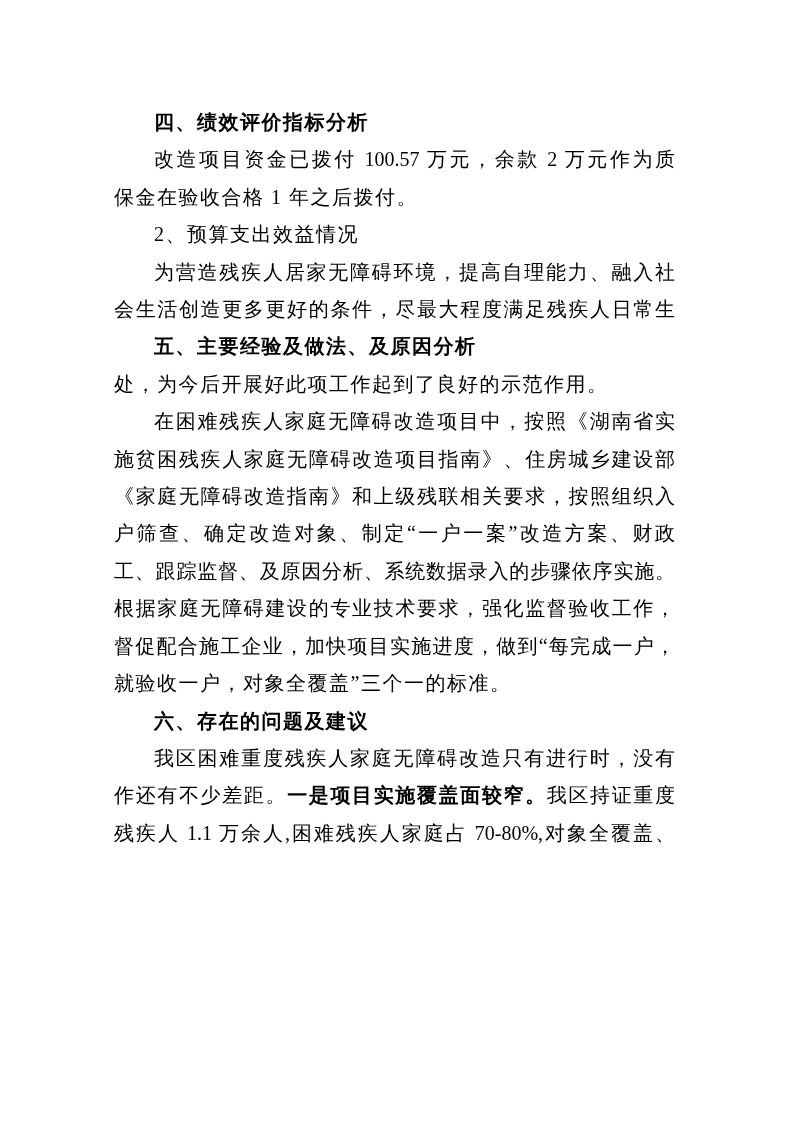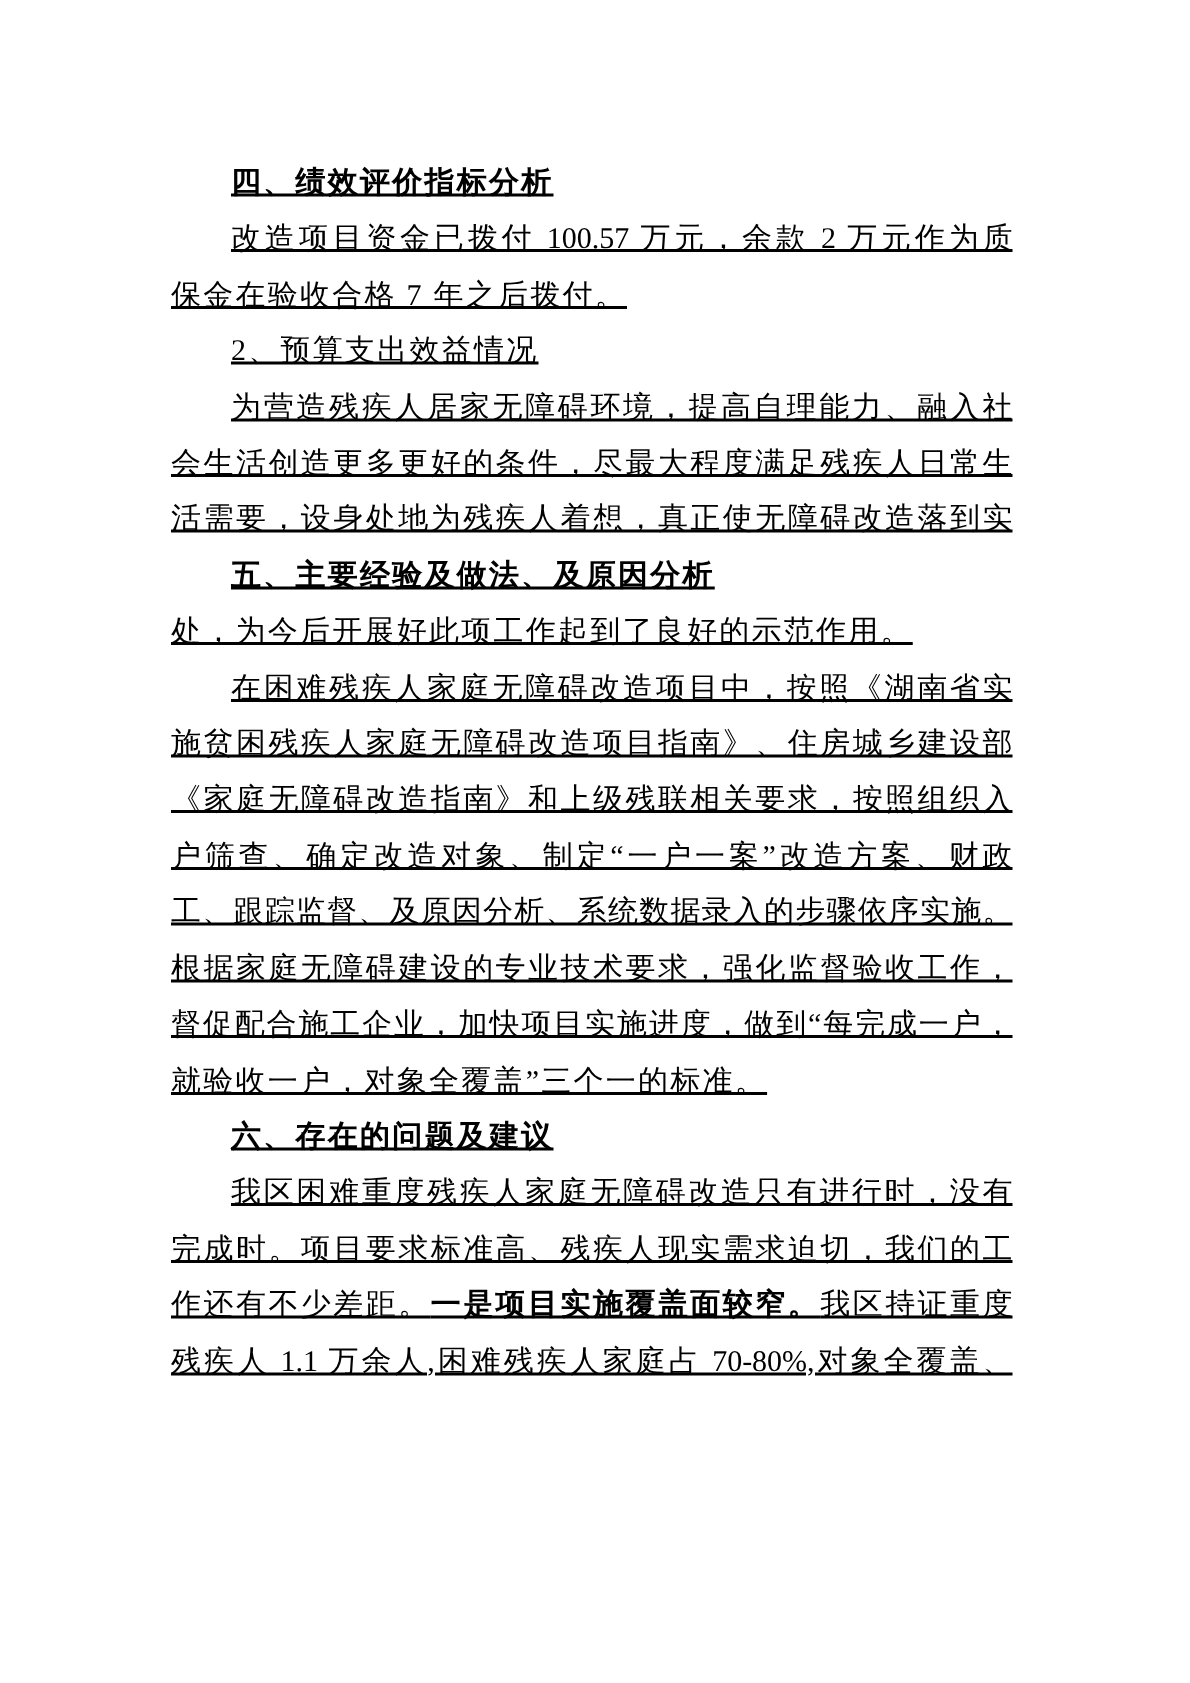--- a/index.html
+++ b/index.html
@@ -45,37 +45,35 @@
     letter-spacing: 1.5px;
   }
   .run.bold {
     font-weight: bold;
   }
 </style>
 </head>
 <body>
 
 <div class="page" style="background: rgb(255, 255, 255);">
-  <div class="doc-body" style="color: rgb(0, 0, 0); text-decoration: underline;">
+  <div class="doc-body" style="color: rgb(0, 0, 0);">
       <div class="line heading indent"><span class="run bold">四、绩效评价指标分析</span></div>
       <div class="line body indent justify"><span class="run">改造项目资金已拨付 100.57 万元，余款 2 万元作为质</span></div>
-      <div class="line body"><span class="run">保金在验收合格 7 年之后拨付。</span></div>
+      <div class="line body"><span class="run">保金在验收合格 1 年之后拨付。</span></div>
       <div class="line body indent"><span class="run">2、预算支出效益情况</span></div>
       <div class="line body indent justify"><span class="run">为营造残疾人居家无障碍环境，提高自理能力、融入社</span></div>
       <div class="line body justify"><span class="run">会生活创造更多更好的条件，尽最大程度满足残疾人日常生</span></div>
-      <div class="line body justify"><span class="run">活需要，设身处地为残疾人着想，真正使无障碍改造落到实</span></div>
       <div class="line heading indent"><span class="run bold">五、主要经验及做法、及原因分析</span></div>
       <div class="line body"><span class="run">处，为今后开展好此项工作起到了良好的示范作用。</span></div>
       <div class="line body indent justify"><span class="run">在困难残疾人家庭无障碍改造项目中，按照《湖南省实</span></div>
       <div class="line body justify"><span class="run">施贫困残疾人家庭无障碍改造项目指南》、住房城乡建设部</span></div>
       <div class="line body justify"><span class="run">《家庭无障碍改造指南》和上级残联相关要求，按照组织入</span></div>
       <div class="line body justify"><span class="run">户筛查、确定改造对象、制定“一户一案”改造方案、财政</span></div>
       <div class="line body justify"><span class="run">工、跟踪监督、及原因分析、系统数据录入的步骤依序实施。</span></div>
       <div class="line body justify"><span class="run">根据家庭无障碍建设的专业技术要求，强化监督验收工作，</span></div>
       <div class="line body justify"><span class="run">督促配合施工企业，加快项目实施进度，做到“每完成一户，</span></div>
       <div class="line body"><span class="run">就验收一户，对象全覆盖”三个一的标准。</span></div>
       <div class="line heading indent"><span class="run bold">六、存在的问题及建议</span></div>
       <div class="line body indent justify"><span class="run">我区困难重度残疾人家庭无障碍改造只有进行时，没有</span></div>
-      <div class="line body justify"><span class="run">完成时。项目要求标准高、残疾人现实需求迫切，我们的工</span></div>
       <div class="line body justify"><span class="run">作还有不少差距。</span><span class="run bold">一是项目实施覆盖面较窄。</span><span class="run">我区持证重度</span></div>
       <div class="line body justify"><span class="run">残疾人 1.1 万余人,困难残疾人家庭占 70-80%,对象全覆盖、</span></div>
     </div>
 </div>
 
 </body></html>

